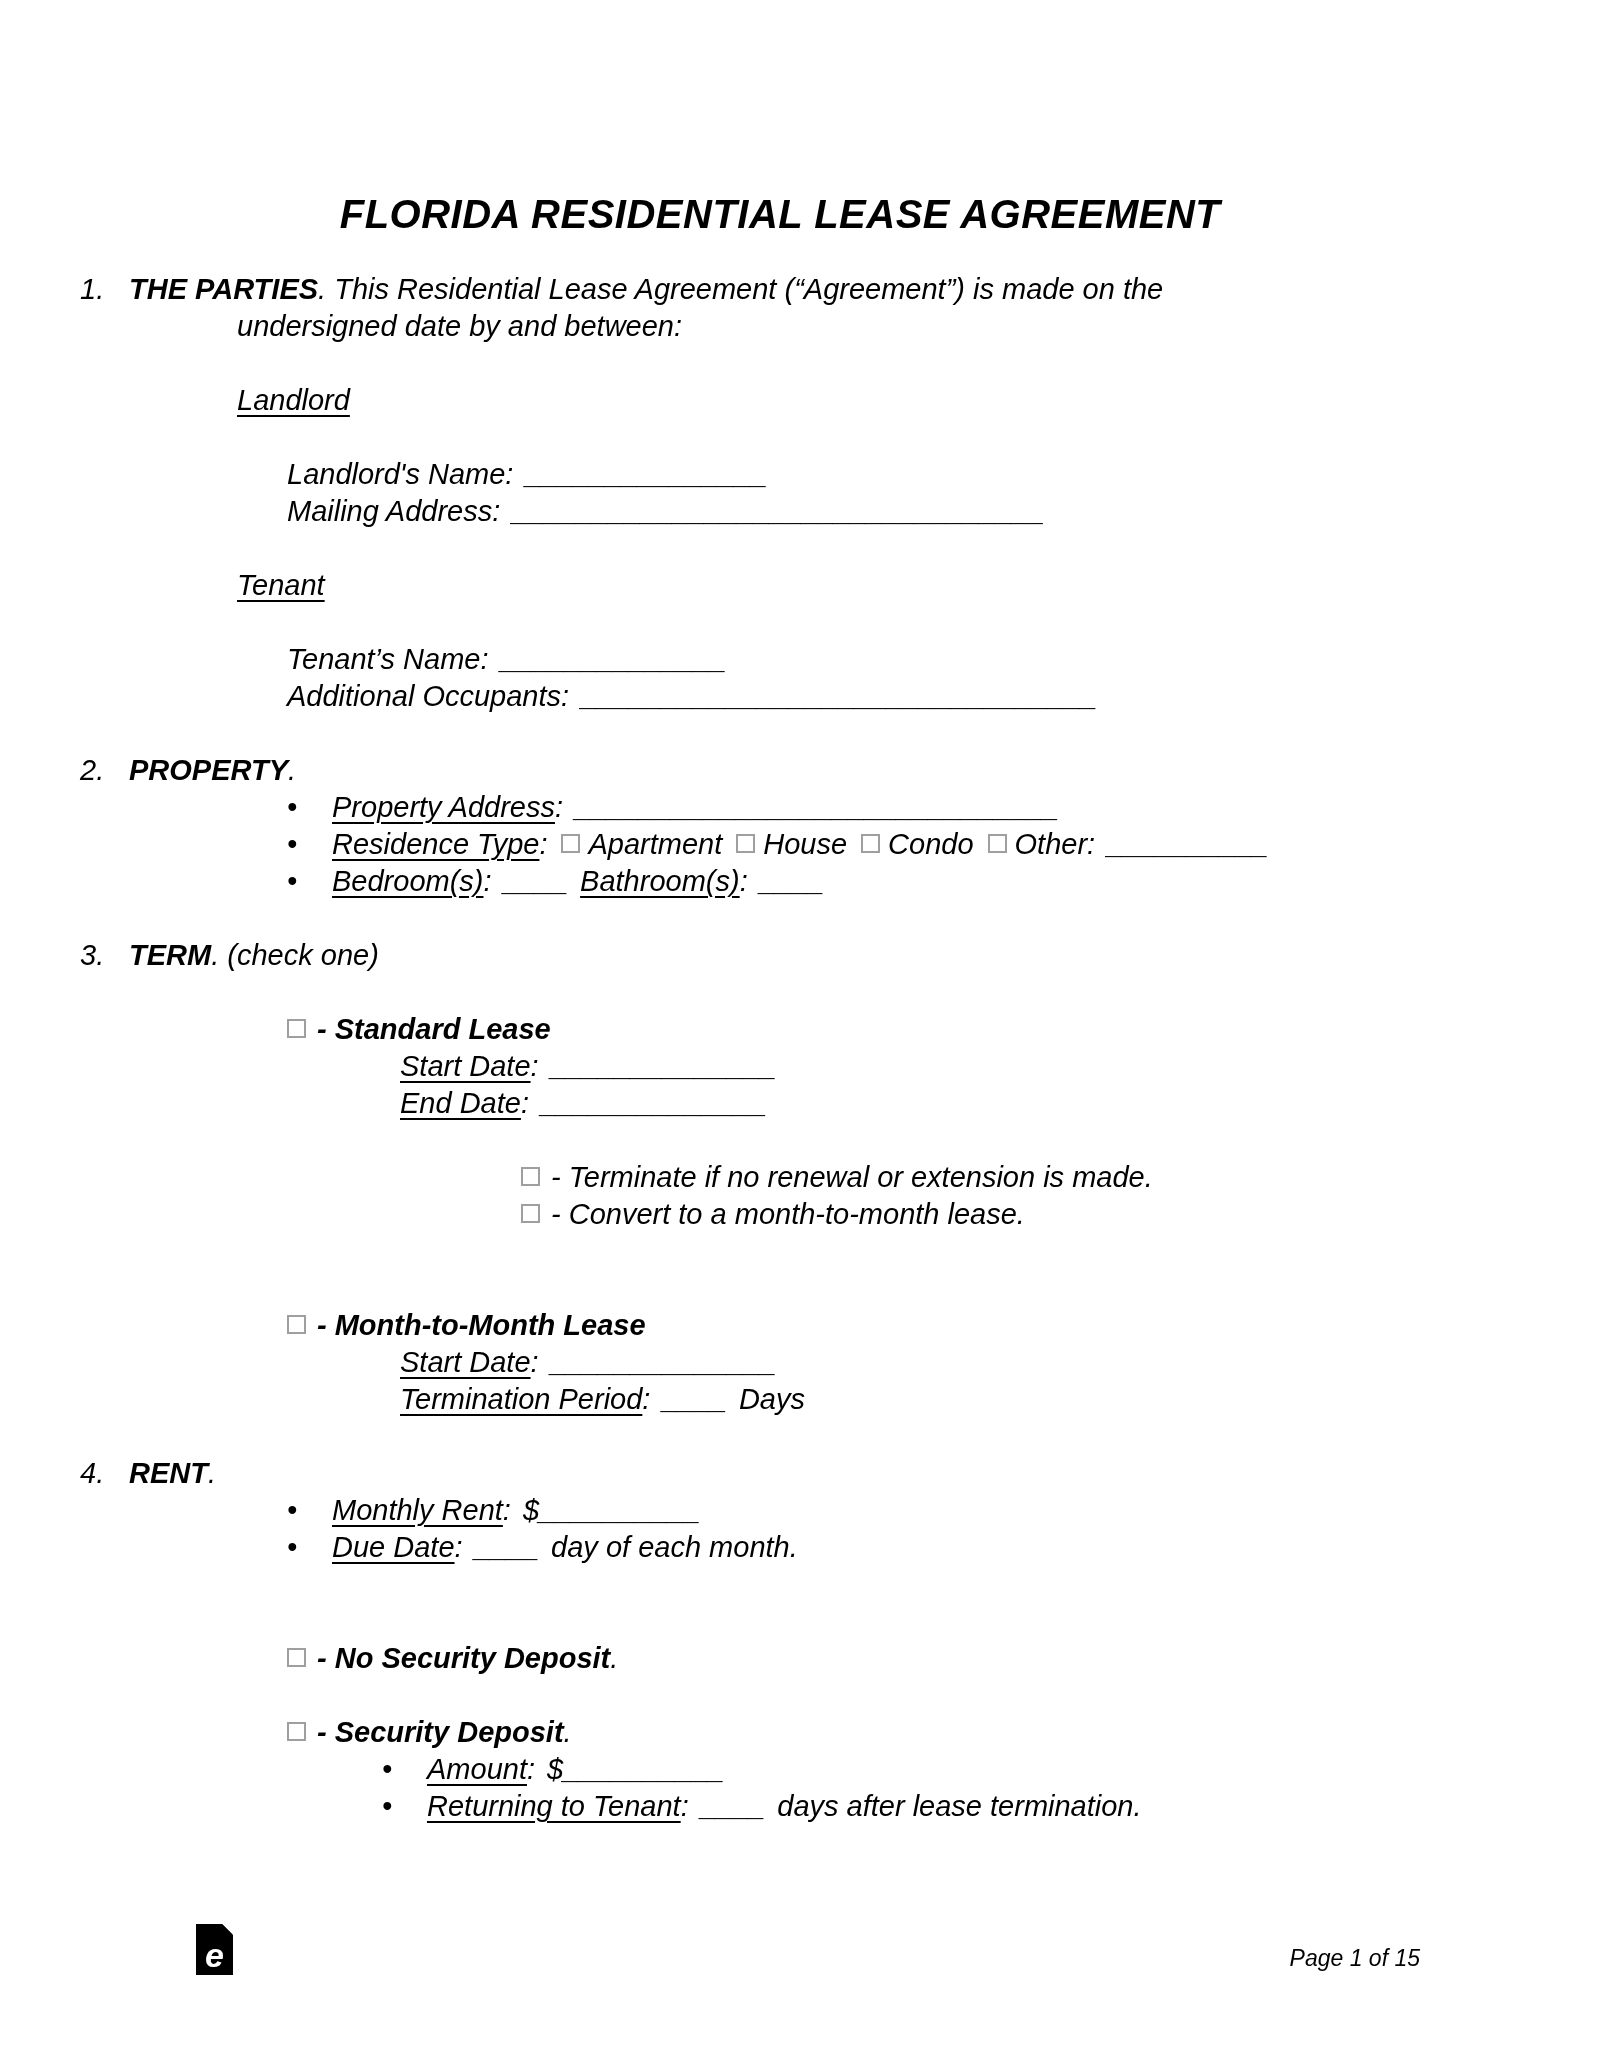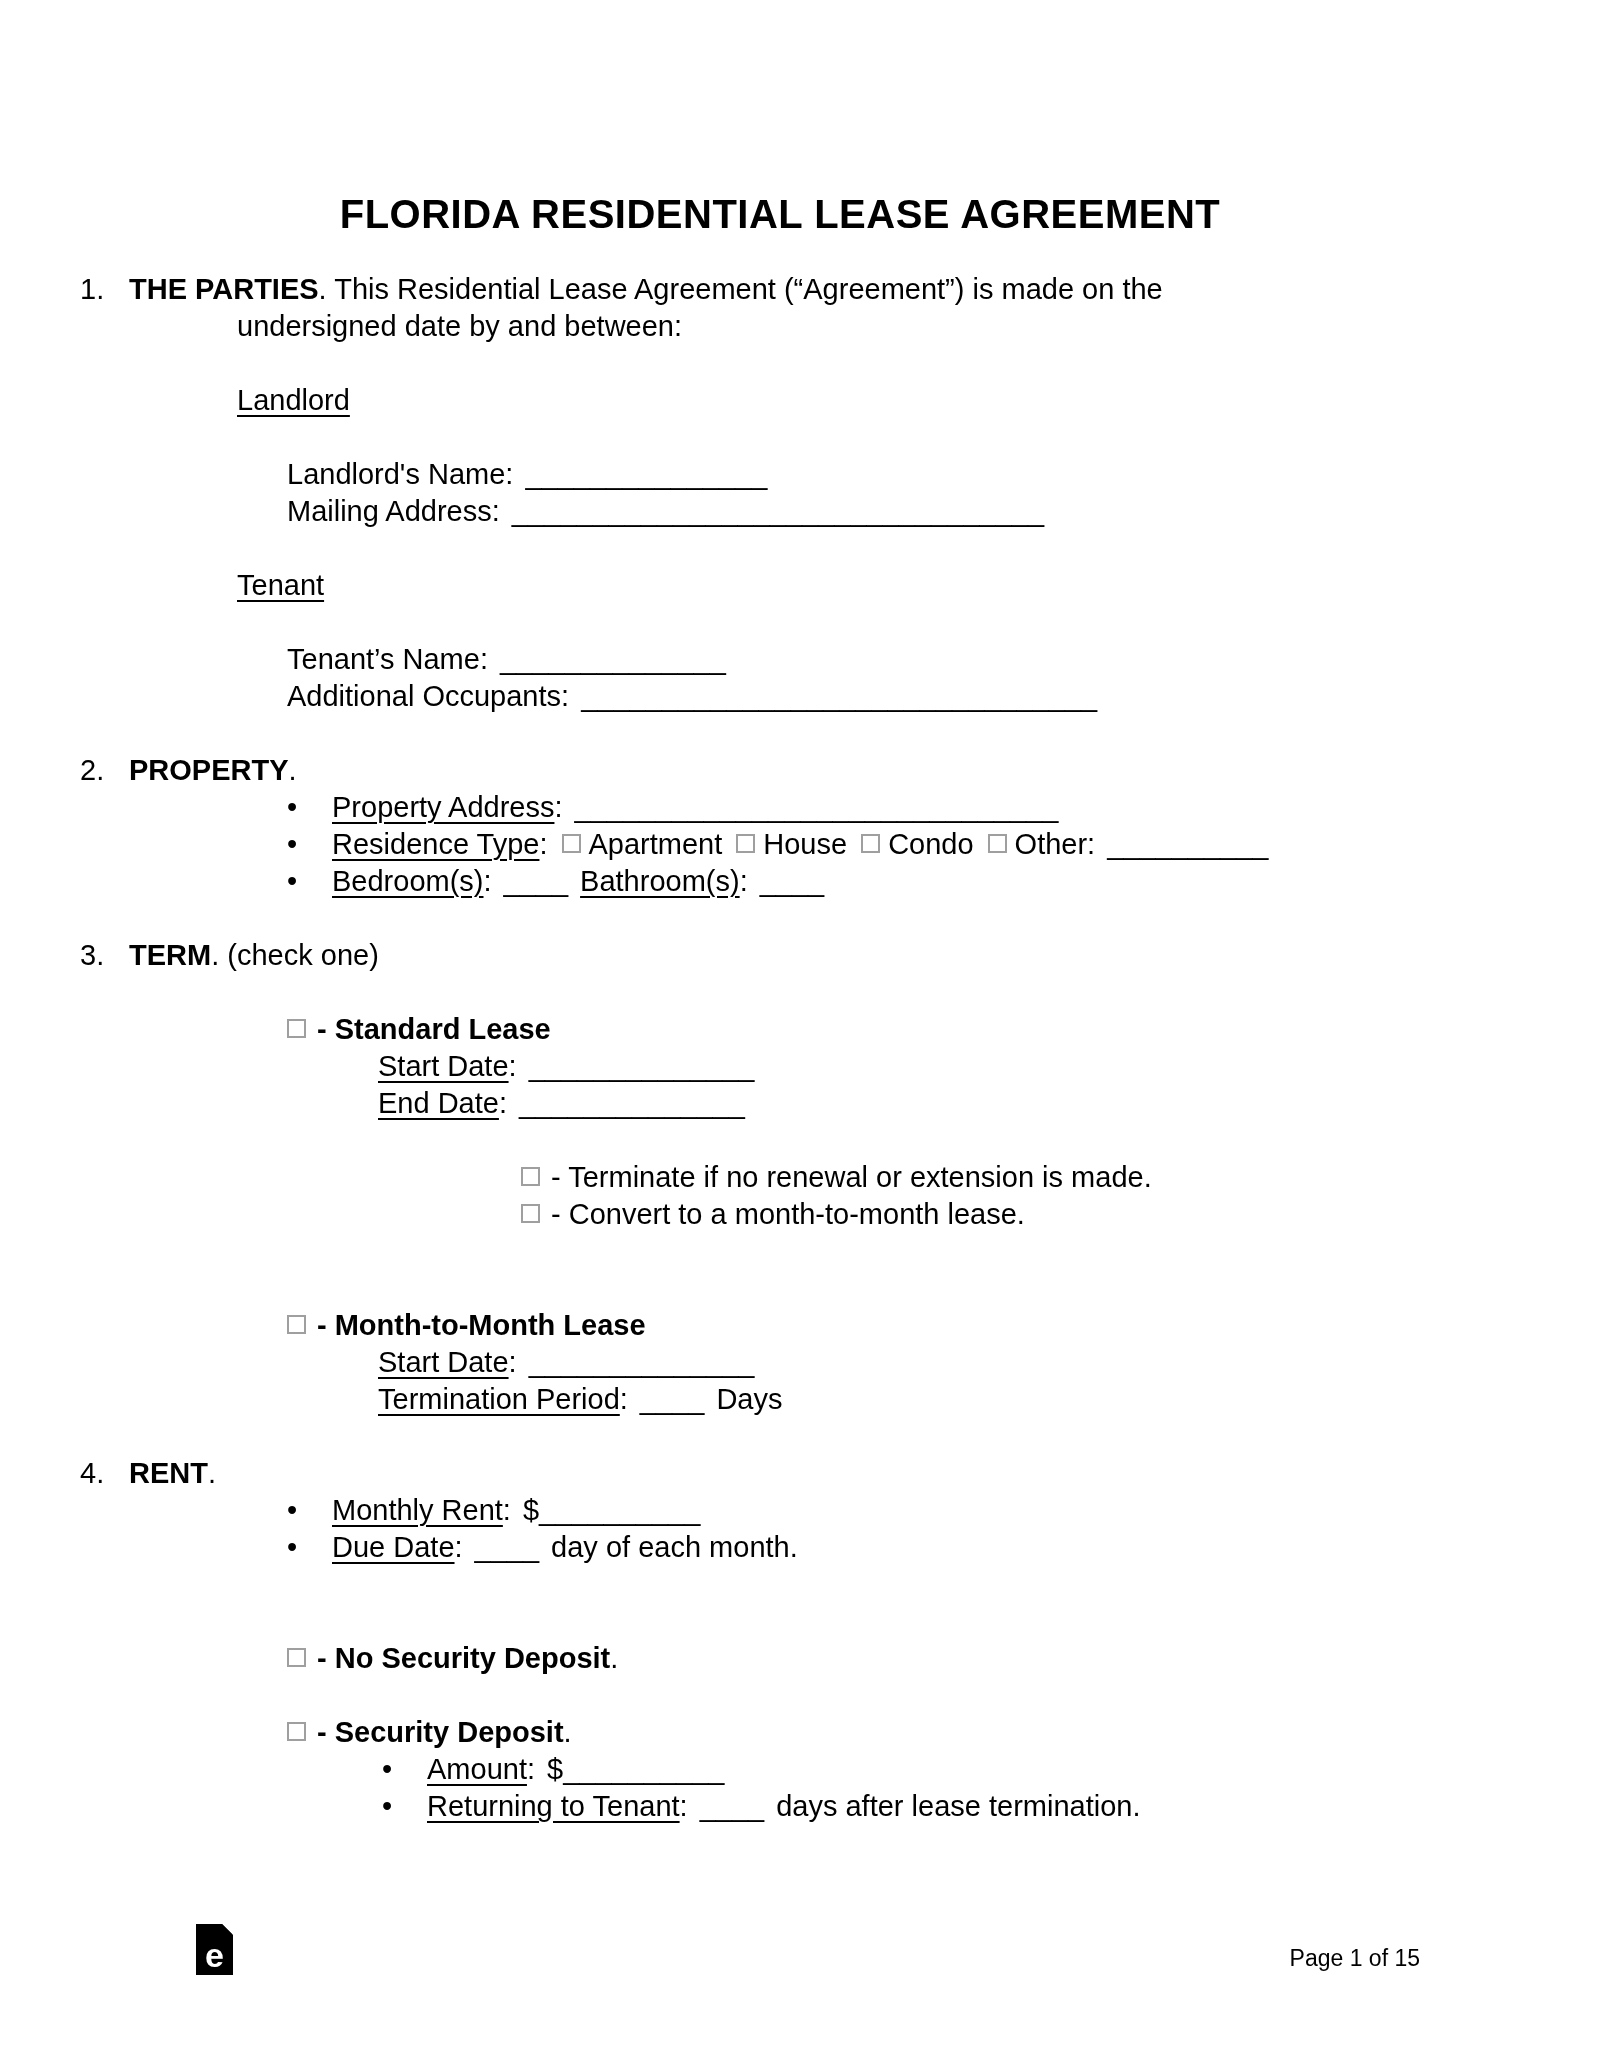--- a/index.html
+++ b/index.html
@@ -2,32 +2,32 @@
 <html><head>
 <meta charset="utf-8">
 <style>
   html,body{margin:0;padding:0;background:#fff;}
   body{
     width:1600px;height:2070px;position:relative;
     font-family:"Liberation Sans","DejaVu Sans",sans-serif;
     font-size:29px;line-height:37px;color:#000;
     -webkit-font-smoothing:antialiased;
   }
-  .page{position:relative;width:1560px;height:2070px;overflow:hidden;background:#fff;}
+  .page{position:relative;width:1560px;height:2070px;overflow:hidden;background:#fff;font-style:italic;}
   .content{padding-top:192px;}
   .title{
     font-size:40px;line-height:44px;font-weight:bold;
     text-align:center;margin:0 0 35px 0;letter-spacing:.5px;
   }
   .ln{white-space:nowrap;}
   .sp{height:37px;}
   .ind-sec{padding-left:80px;}   
   .ind-a{padding-left:237px;}     
   .ind-b{padding-left:287px;}     
-  .ind-c{padding-left:378px;}     
+  .ind-c{padding-left:378px;margin-left:22px;}     
   .ind-d{padding-left:473px;margin-left:48px;}     
   .ind-e{padding-left:382px;}     
   .num{display:inline-block;width:49px;}
   .b{font-weight:bold;}
   .u{text-decoration:underline;text-decoration-thickness:2px;text-underline-offset:5px;}
   .bullet{display:inline-block;width:45px;}
   .cb{
     display:inline-block;width:15px;height:15px;background:#fff;
     border:2px solid #9f9f9f;vertical-align:1px;
   }

